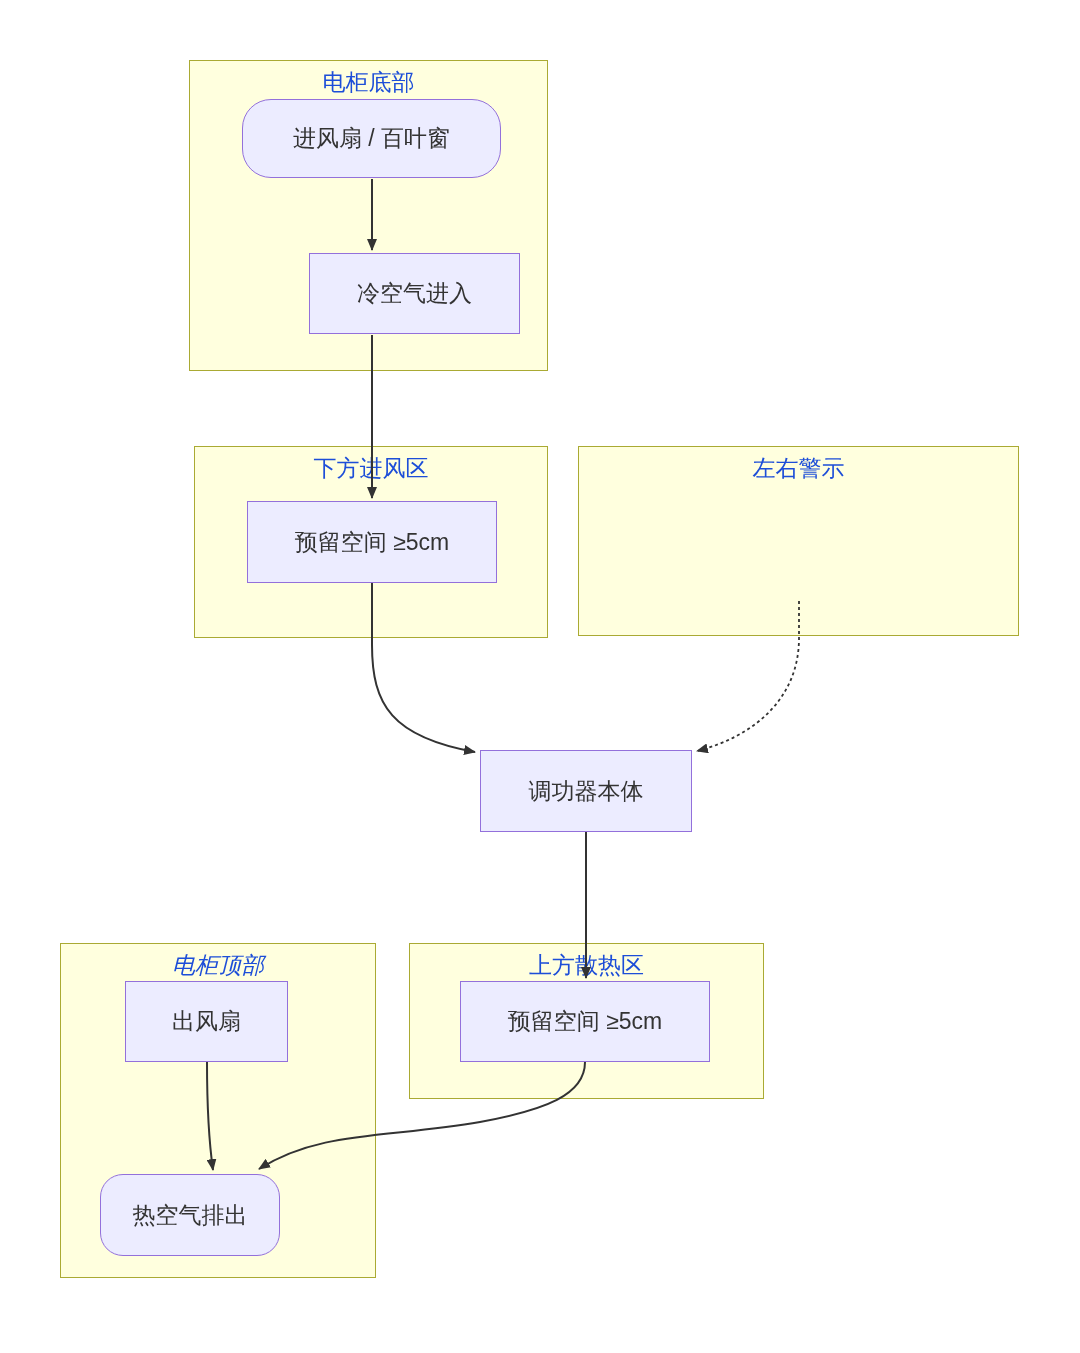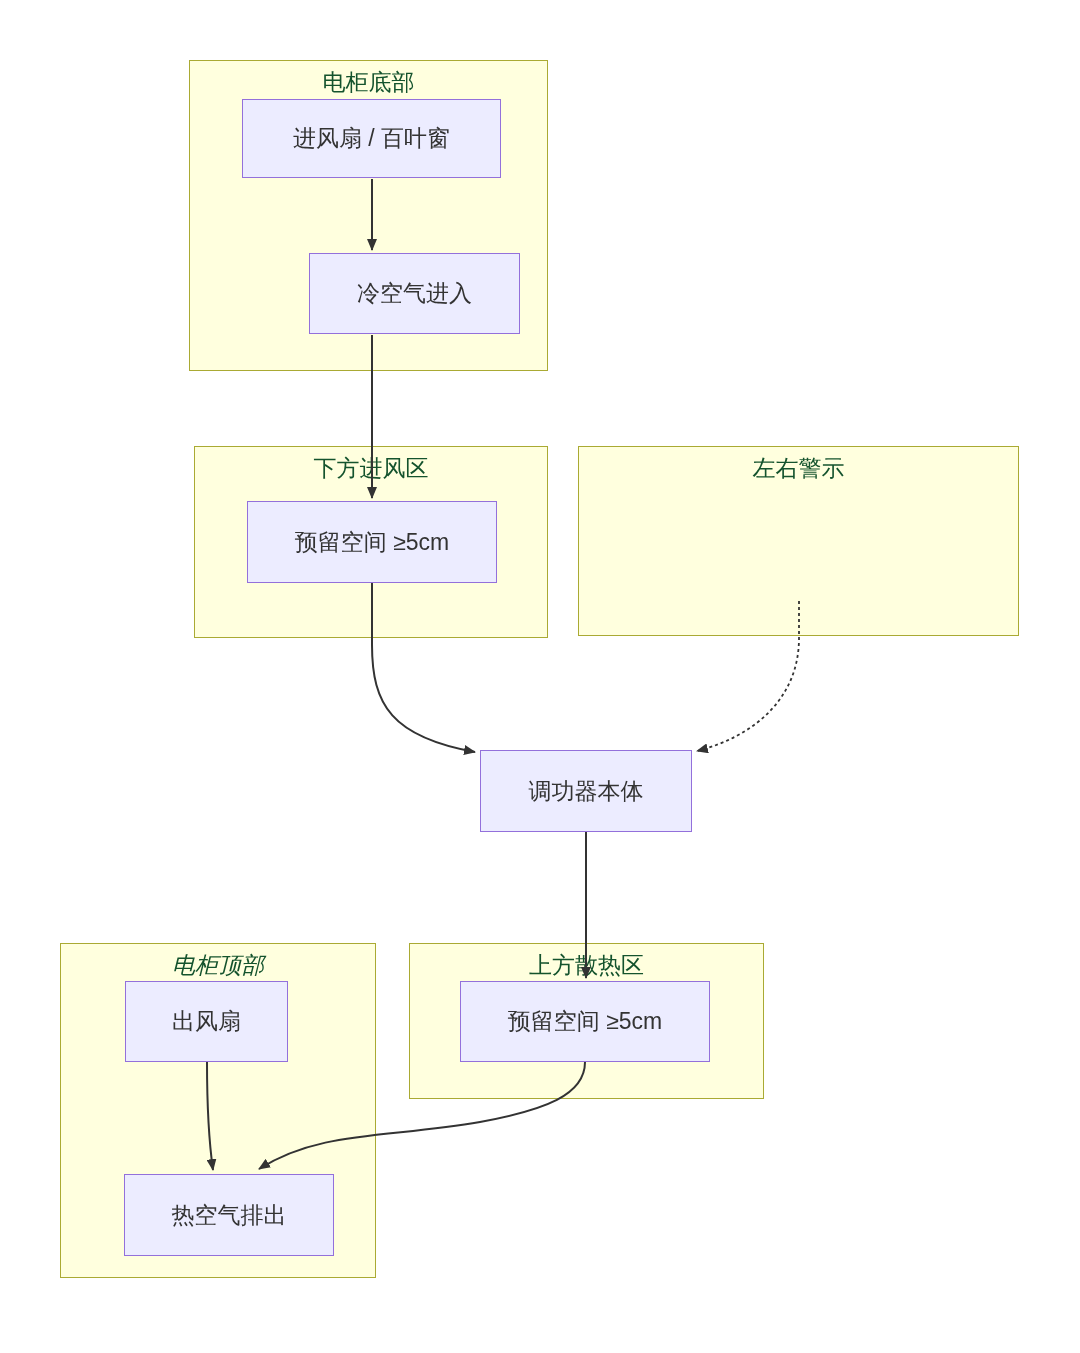--- a/index.html
+++ b/index.html
@@ -23,21 +23,21 @@
     box-sizing: border-box;
   }
   .cluster-label {
     position: absolute;
     top: 7px;
     left: 0;
     width: 100%;
     text-align: center;
     font-size: 23px;
     line-height: 28px;
-    color: #14532d;
+    color: #1d4ed8;
     white-space: nowrap;
   }
   .node {
     position: absolute;
     background: #ececff;
     border: 1.5px solid #9370db;
     box-sizing: border-box;
     display: flex;
     flex-direction: column;
     align-items: center;
@@ -98,21 +98,21 @@
     </defs>
     <path class="edge" d="M372,179 L372,250" marker-end="url(#arrow)"></path>
     <path class="edge" d="M372,335 L372,498" marker-end="url(#arrow)"></path>
     <path class="edge" d="M372,583 L372,645 C372,705 392,737 475,752" marker-end="url(#arrow)"></path>
     <path class="edge dotted" d="M799,601 L799,638 C799,700 752,737 697,751" marker-end="url(#arrow)"></path>
     <path class="edge" d="M586,832 L586,978" marker-end="url(#arrow)"></path>
     <path class="edge" d="M207,1062 C207,1102 209,1142 213,1170" marker-end="url(#arrow)"></path>
     <path class="edge" d="M585,1062 C585,1095 545,1110 480,1122 C390,1138 320,1130 259,1169" marker-end="url(#arrow)"></path>
   </svg>
 
-  <div class="node" style="left:242px; top:99px; width:259px; height:79px;">
+  <div class="node" style="left:242px; top:99px; width:259px; height:79px;border-radius:29px;">
     <span>进风扇 / 百叶窗</span>
   </div>
 
   <div class="node" style="left:267px; top:253px; width:211px; height:81px;margin-left:42px;">
     <span>冷空气进入</span>
   </div>
 
   <div class="node" style="left:247px; top:501px; width:250px; height:82px;">
     <span>预留空间 ≥5cm</span>
   </div>
@@ -123,17 +123,17 @@
   </div>
 
   <div class="node" style="left:125px; top:981px; width:163px; height:81px;">
     <span>出风扇</span>
   </div>
 
   <div class="node" style="left:460px; top:981px; width:250px; height:81px;">
     <span>预留空间 ≥5cm</span>
   </div>
 
-  <div class="node" style="left:124px; top:1174px; width:210px; height:82px;">
+  <div class="node" style="left:100px; top:1174px; width:180px; height:82px;border-radius:23px;">
     <span>热空气排出</span>
   </div>
 
 </div>
 
 </body></html>

